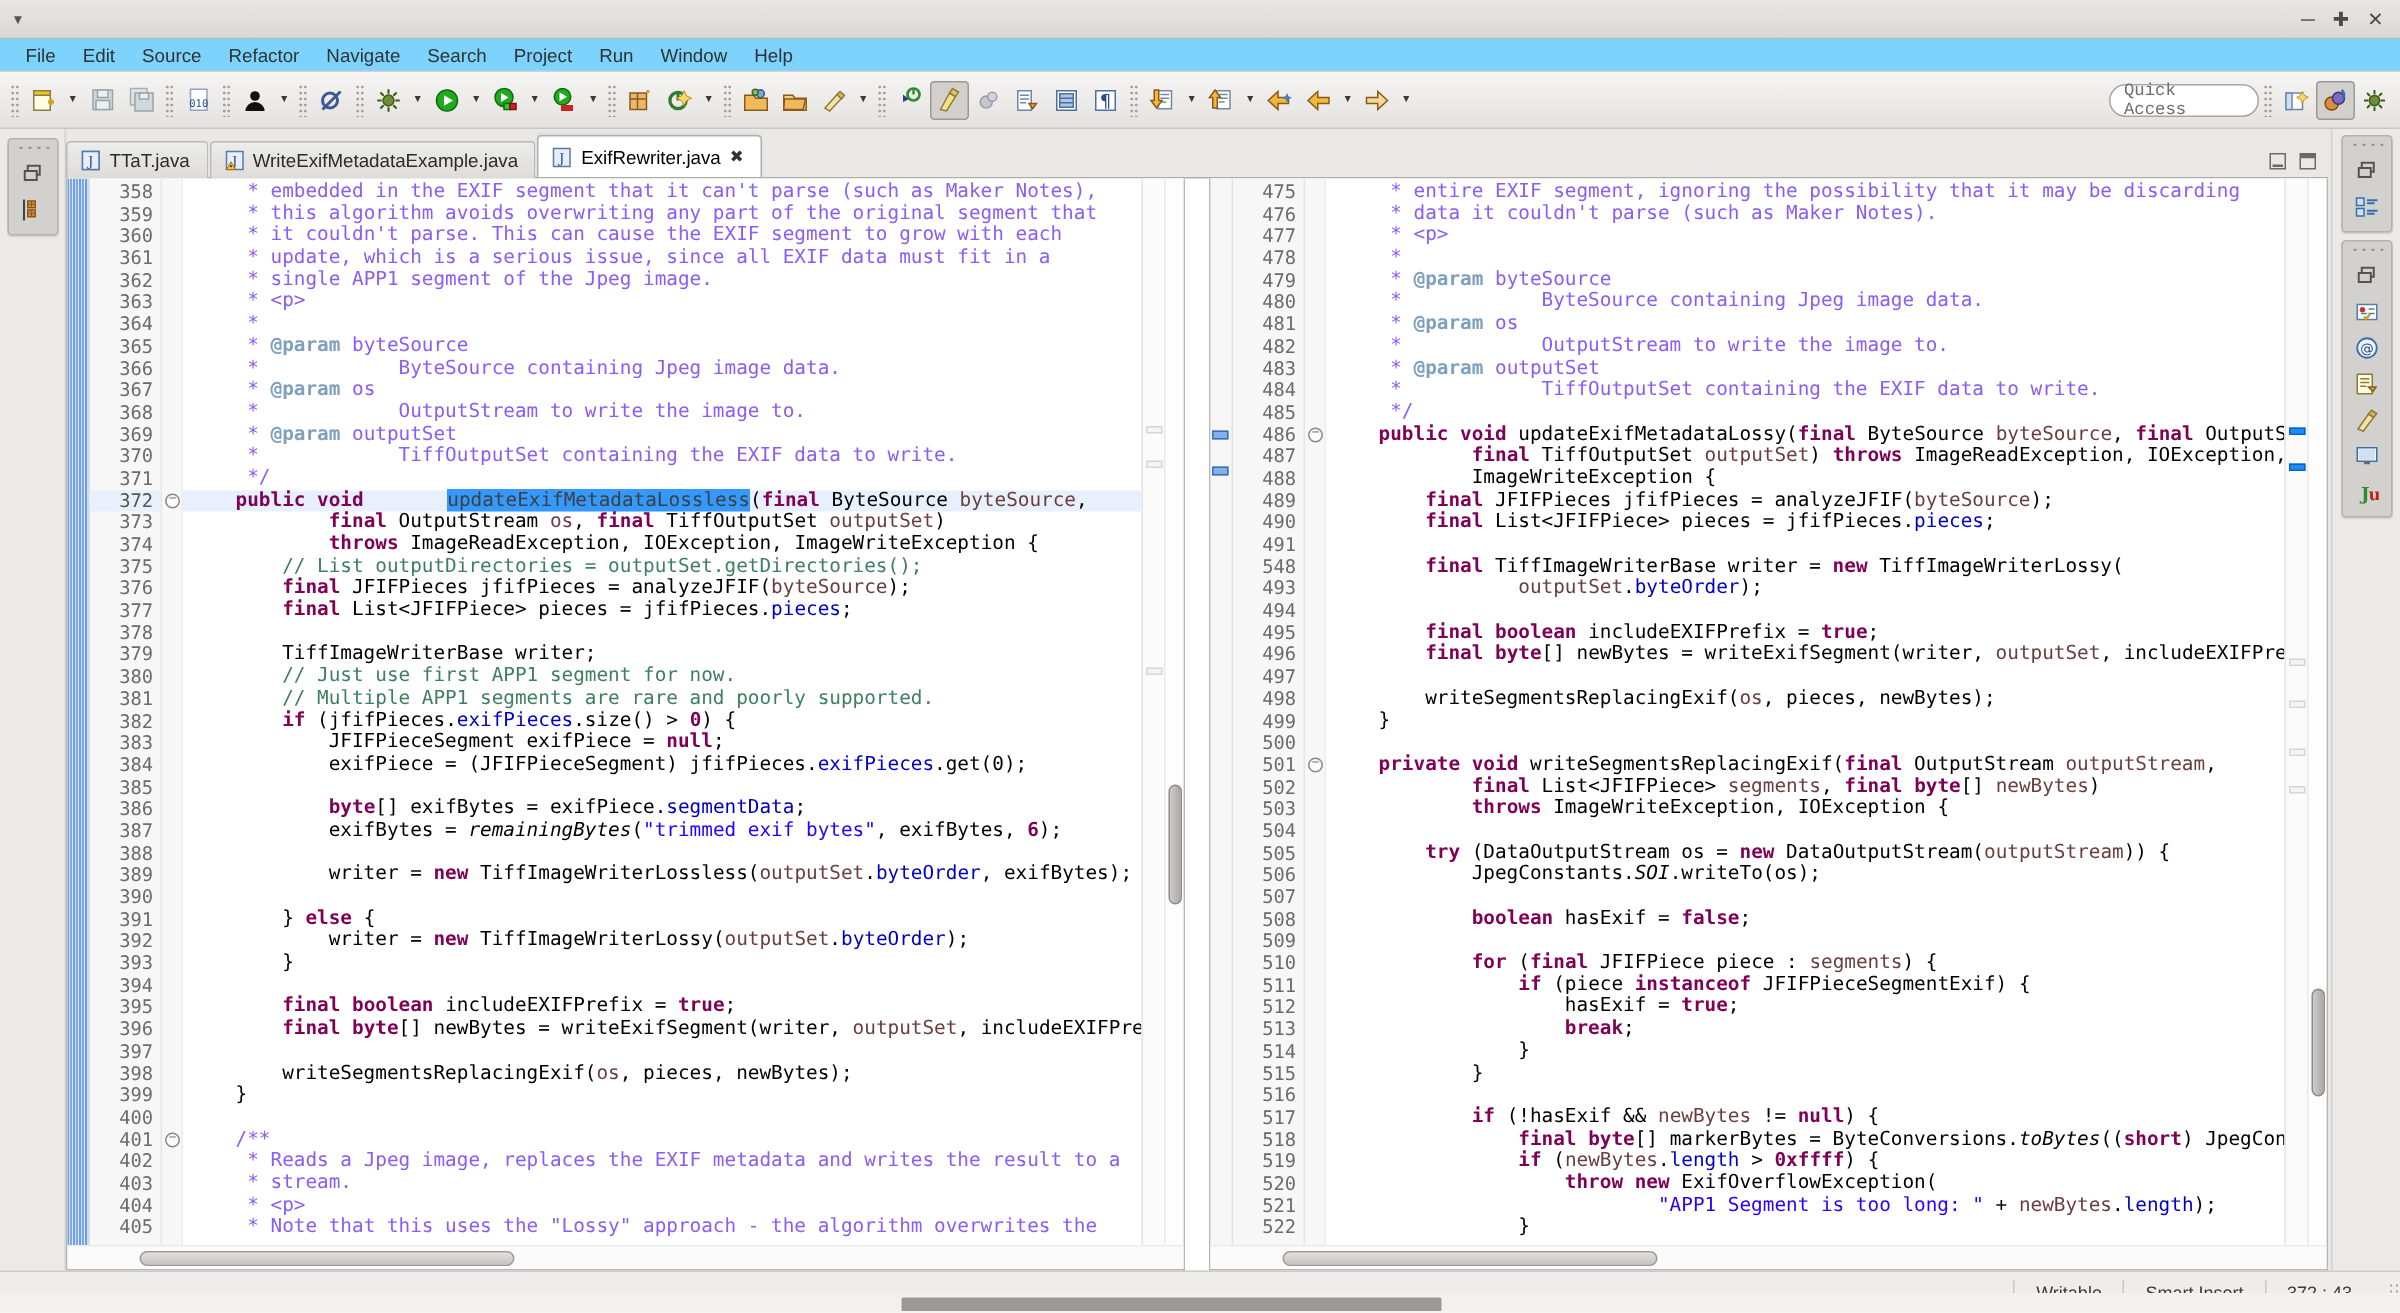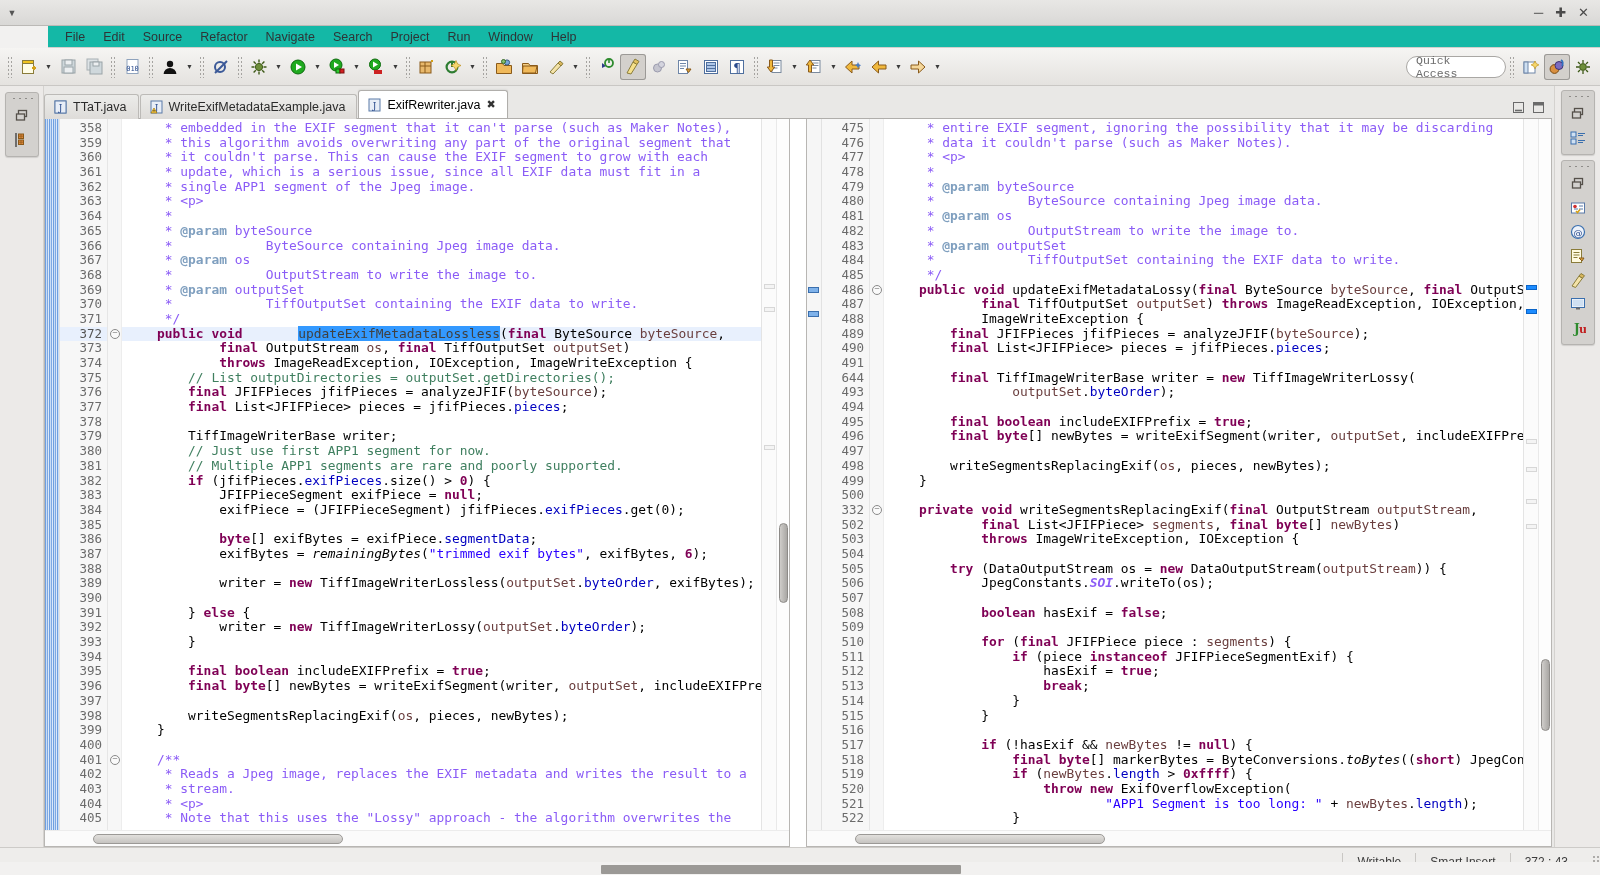--- a/index.html
+++ b/index.html
@@ -28,23 +28,23 @@
     font-size:12.5px; font-weight:bold; color:#4b4b4b;
     white-space:nowrap; overflow:hidden; text-overflow:ellipsis;
     padding:0 140px;
   }
   .win-btns{ margin-left:auto; display:flex; gap:12px; padding-right:11px; z-index:2; }
   .win-btns span{ font-size:13px; color:#4a4a4a; line-height:1; cursor:default; }
 
   
   .menubar{
     height:22px; flex:0 0 22px;
-    background:#14b8a6;
+    background:#7dd3fc;
     border-bottom:1px solid #d2d0cd;
-    display:flex; align-items:center; padding-left:8px;margin-left:48px;
+    display:flex; align-items:center; padding-left:8px;
   }
   .menubar .mi{
     padding:2px 9px; font-size:12.5px; color:#2e3436; cursor:default; border-radius:2px;
   }
 
   
   .toolbar{
     height:38px; flex:0 0 38px;
     background:linear-gradient(#f6f5f3,#e4e2df);
     border-bottom:1px solid #c9c7c4;
@@ -155,21 +155,21 @@
   .code .ln.hl{ background:#e8f0fd; }
   .gutter .ln.hl{ background:#e8f0fd; color:#555; }
 
   .cm{ color:#3f7f5f; }            
   .doc{ color:#8b5cf6; }           
   .doctag{ color:#7f9fbf; font-weight:bold; }
   .kw{ color:#7f0055; font-weight:bold; }
   .str{ color:#2a00ff; }
   .fld{ color:#0000c0; }
   .par{ color:#6a3e3e; }
-  .stat{ color:#8b5cf6; font-style:italic; font-weight:bold;margin-top:45px; }
+  .stat{ color:#000000; font-style:italic; font-weight:normal;margin-top:45px; }
   .mth{ font-style:italic; }
   .sel{ background:#3399ff; color:#404040;margin-left:48px; }
 
   .fold-mark{
     position:absolute; left:2px; width:10px; height:10px;
     border:1px solid #8a8a8a; border-radius:50%; background:#fafafa;
     font-size:8px; line-height:8px; text-align:center; color:#555;
   }
   .fold-mark:after{ content:"–"; position:relative; top:-1.5px; }
 
@@ -720,30 +720,30 @@
                 <div class="ln">482</div>
                 <div class="ln">483</div>
                 <div class="ln">484</div>
                 <div class="ln">485</div>
                 <div class="ln">486</div>
                 <div class="ln">487</div>
                 <div class="ln">488</div>
                 <div class="ln">489</div>
                 <div class="ln">490</div>
                 <div class="ln">491</div>
-                <div class="ln">644</div>
+                <div class="ln">548</div>
                 <div class="ln">493</div>
                 <div class="ln">494</div>
                 <div class="ln">495</div>
                 <div class="ln">496</div>
                 <div class="ln">497</div>
                 <div class="ln">498</div>
                 <div class="ln">499</div>
                 <div class="ln">500</div>
-                <div class="ln">332</div>
+                <div class="ln">501</div>
                 <div class="ln">502</div>
                 <div class="ln">503</div>
                 <div class="ln">504</div>
                 <div class="ln">505</div>
                 <div class="ln">506</div>
                 <div class="ln">507</div>
                 <div class="ln">508</div>
                 <div class="ln">509</div>
                 <div class="ln">510</div>
                 <div class="ln">511</div>

